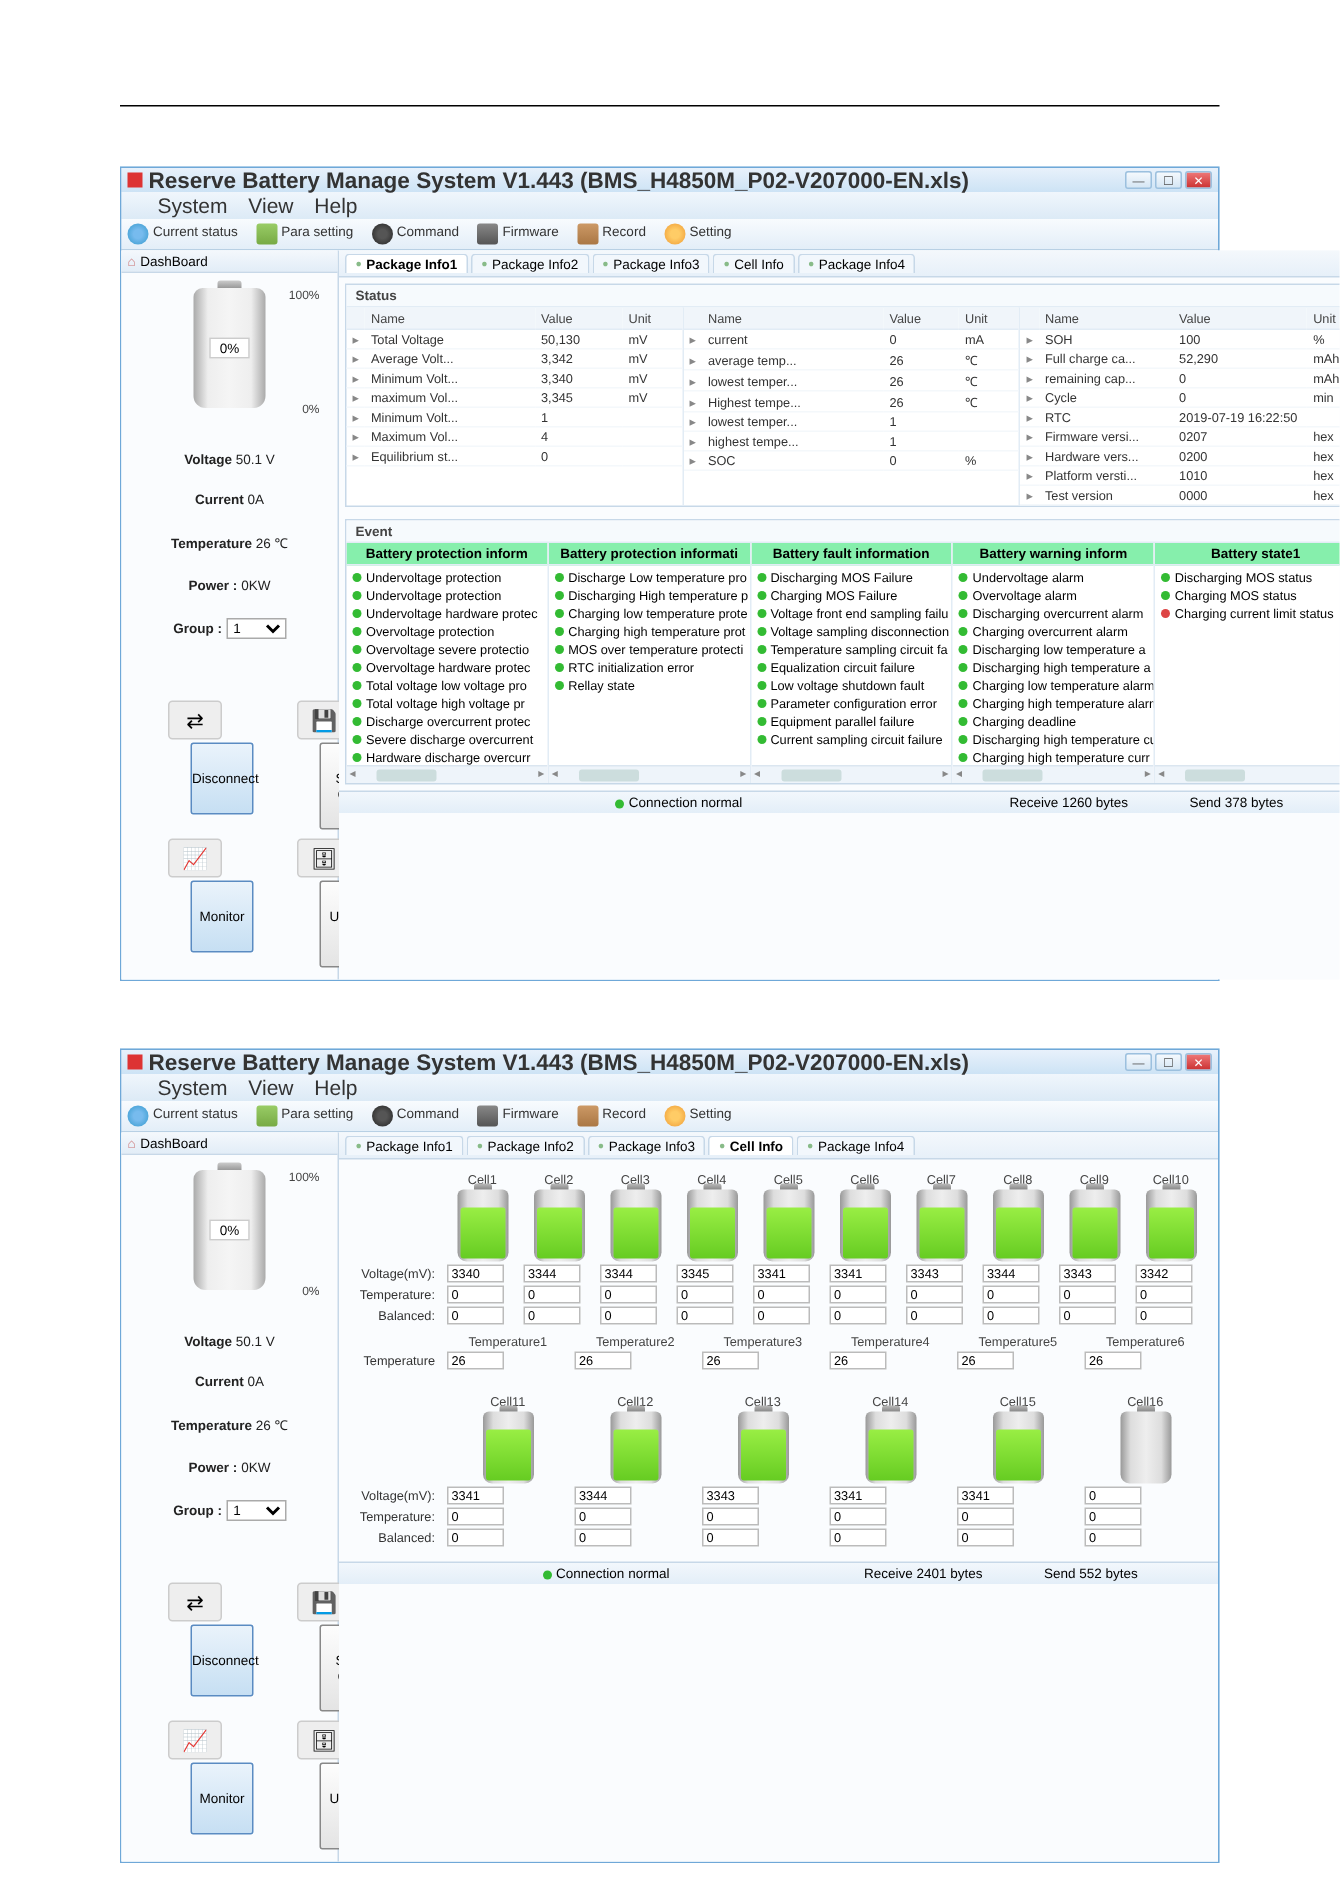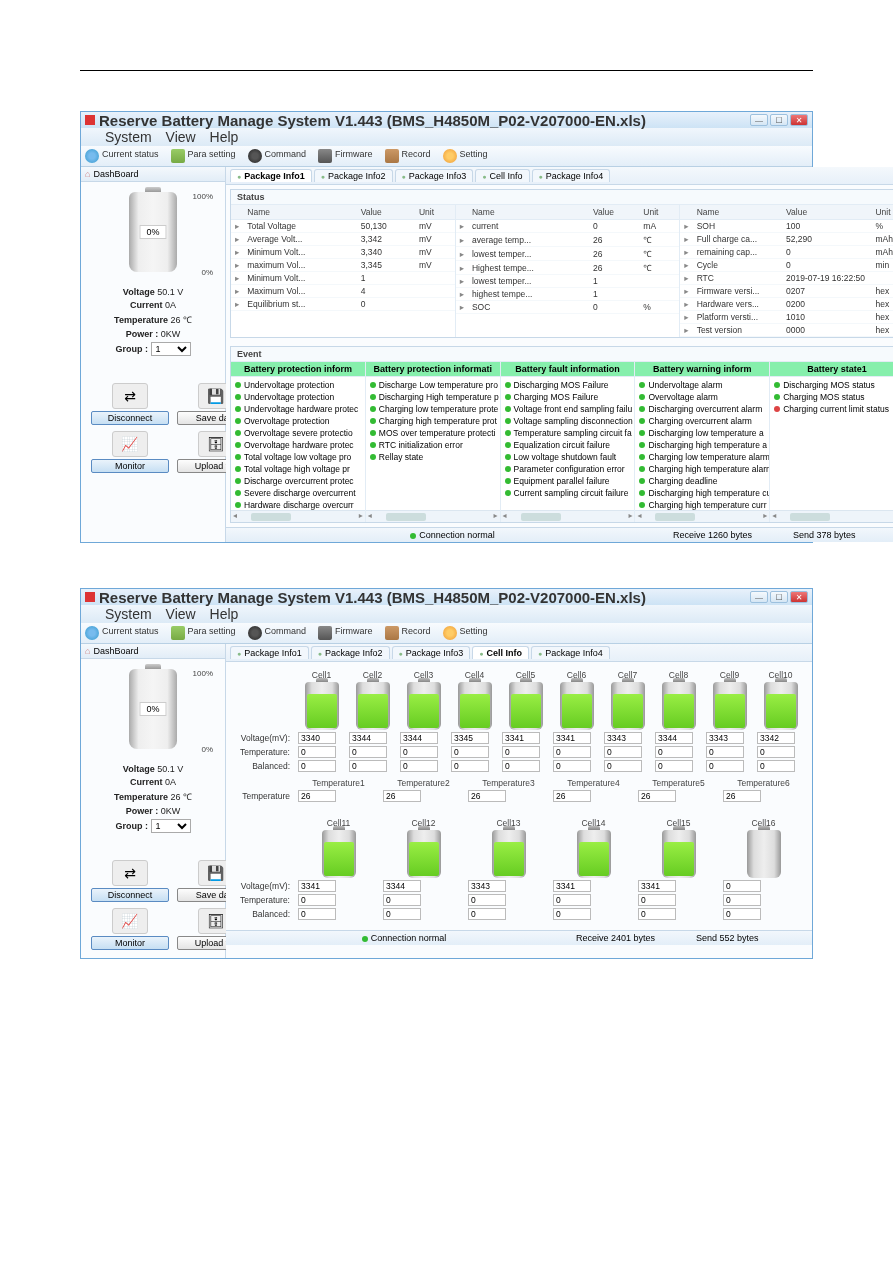--- a/index.html
+++ b/index.html
@@ -34,29 +34,29 @@
 .dashtab:before { content:"⌂"; color:#c77; }
 
 .battgauge { text-align: center; padding: 10px 8px 6px 8px; position: relative; }
 .bigcell { width: 48px; height: 80px; margin: 0 auto; background: linear-gradient(90deg,#aaa,#eee 20%,#f5f5f5 50%,#eee 80%,#aaa); border-radius: 6px 6px 8px 8px; position: relative; }
 .bigcell:before { content:""; position:absolute; top:-5px; left:50%; transform:translateX(-50%); width:16px; height:5px; background:linear-gradient(#ccc,#999); border-radius:2px 2px 0 0; }
 .bigpct { position:absolute; top:50%; left:50%; transform:translate(-50%,-50%); background:#fff; border:1px solid #ccc; padding:1px 6px; font-size:9px; }
 .scale { position:absolute; right:12px; font-size:8px; color:#444; }
 .scale.top { top:10px; } .scale.bot { top:86px; }
 
 .readouts { padding: 6px 8px; font-size: 9px; color:#222; }
-.readouts div { text-align:center; margin:3px 0; }
+.readouts div { text-align:center; margin:17px 0; }
 .readouts b { font-weight:bold; }
 .group-row { text-align:center; margin-top:6px; font-size:9px; }
 .group-row select { font-size:9px; width:40px; border:1px solid #aaa; background:#fff;}
 
 .leftbtns { display:grid; grid-template-columns:1fr 1fr; gap:6px 8px; padding: 18px 10px 8px 10px; }
 .lbtn { text-align:center; }
 .lbtn .icn { width:36px; height:26px; margin:0 auto 2px auto; background:#eee; border:1px solid #ccc; border-radius:3px; display:flex; align-items:center; justify-content:center; font-size:14px;}
-.lbtn button { font-size:9px; width:78px; padding:1px 0; border:1px solid #888; background:linear-gradient(#fdfdfd,#e4e4e4); border-radius:2px; cursor:pointer;}
+.lbtn button { font-size:9px; width:42px; padding:18px 0; border:1px solid #888; background:linear-gradient(#fdfdfd,#e4e4e4); border-radius:2px; cursor:pointer;margin-left:36px;}
 .lbtn button.primary { border-color:#5a8bc2; background:linear-gradient(#eaf3fb,#c6dff3); }
 
 .rightpane { flex:1; background:#fafcfe; display:flex; flex-direction:column; }
 .tabstrip { background:linear-gradient(#f4f8fc,#e7f0f9); border-bottom:1px solid #c7d8e8; padding:2px 4px; font-size:9px; display:flex; gap:2px;}
 .ptab { padding:1px 6px; border:1px solid #c7d8e8; border-bottom:none; background:#f2f7fc; border-radius:3px 3px 0 0; display:flex; align-items:center; gap:3px;}
 .ptab.active { background:#fff; font-weight:bold; }
 .ptab:before { content:"●"; color:#8b8; font-size:7px;}
 
 .panel { border:1px solid #c7d8e8; margin:4px; background:#fff; }
 .panel-title { padding:2px 6px; font-size:9px; font-weight:bold; color:#444; background:#f6fafd; border-bottom:1px solid #e2ecf5;}

